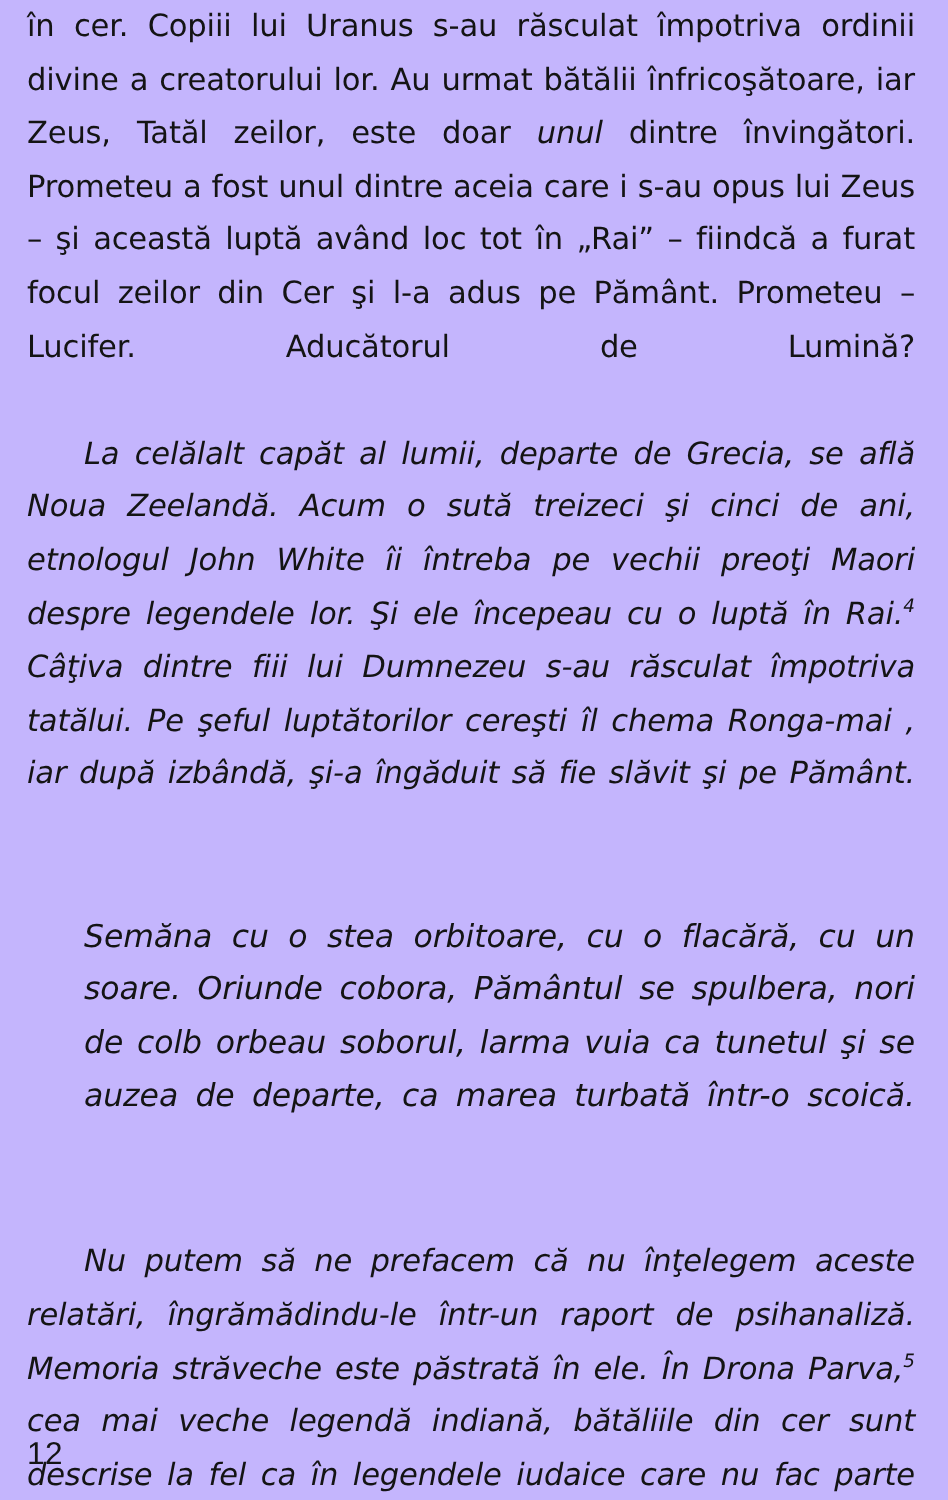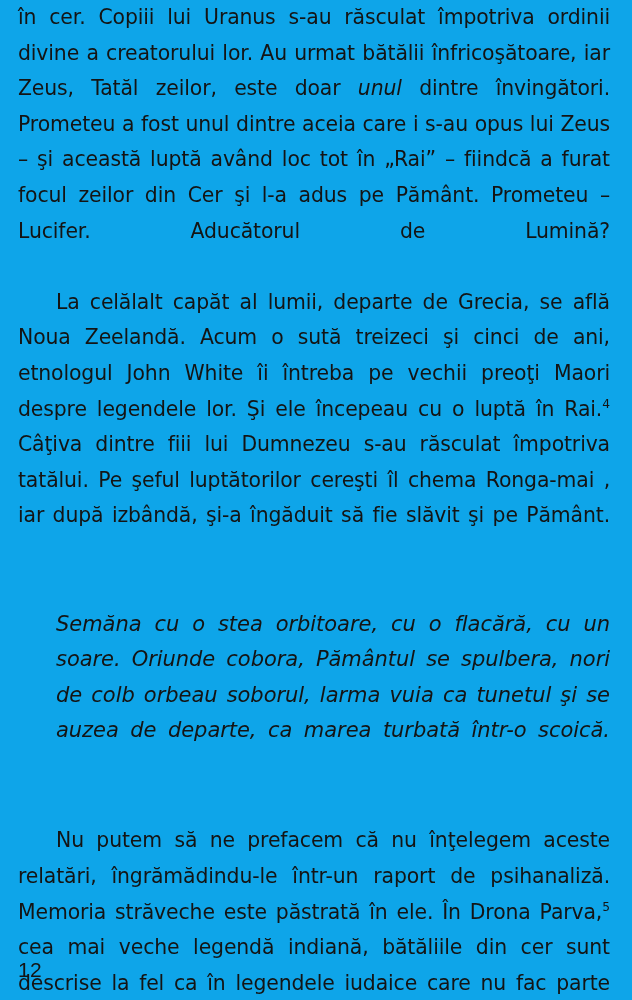--- a/index.html
+++ b/index.html
@@ -14,21 +14,21 @@
     position: relative;
     overflow: hidden;
     font-family: "DejaVu Sans", sans-serif;
     color: #141414;
     -webkit-font-smoothing: antialiased;
   }
 
   .page {
     position: absolute;
     inset: 0;
-    background: #0ea5e9;
+    background: #c4b5fd;
   }
 
   .text-column {
     position: absolute;
     left: 18px;
     top: 0px;
     width: 592px;
   }
 
   p.body-par {
@@ -41,20 +41,21 @@
     word-spacing: 0.2px;
     hyphens: manual;
   }
 
   p.body-par.first {
     text-indent: 0;
   }
 
   p.body-par.indented {
     text-indent: 38px;
+    font-style: italic;
   }
 
   .quote-block {
     margin: 4px;
     padding: 0;
     font-style: italic;
     font-size: 21px;
     line-height: 35.6px;
     text-align: justify;
     letter-spacing: -0.05px;

